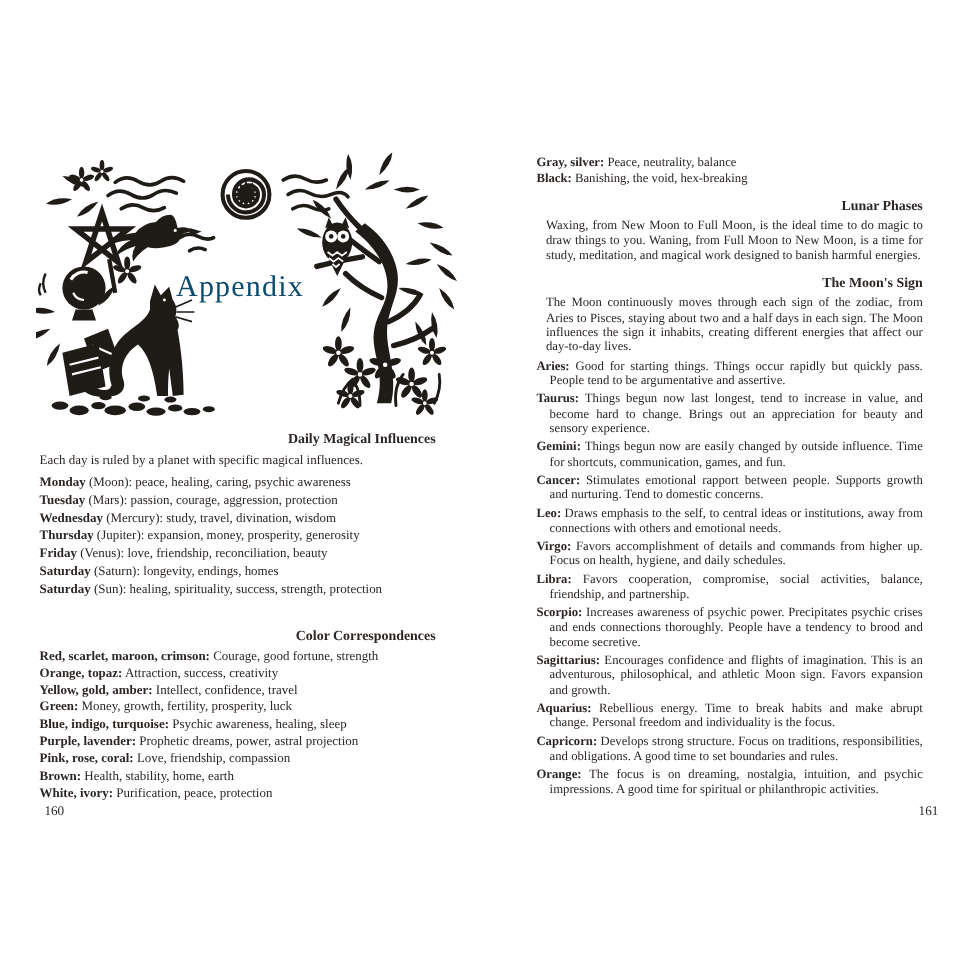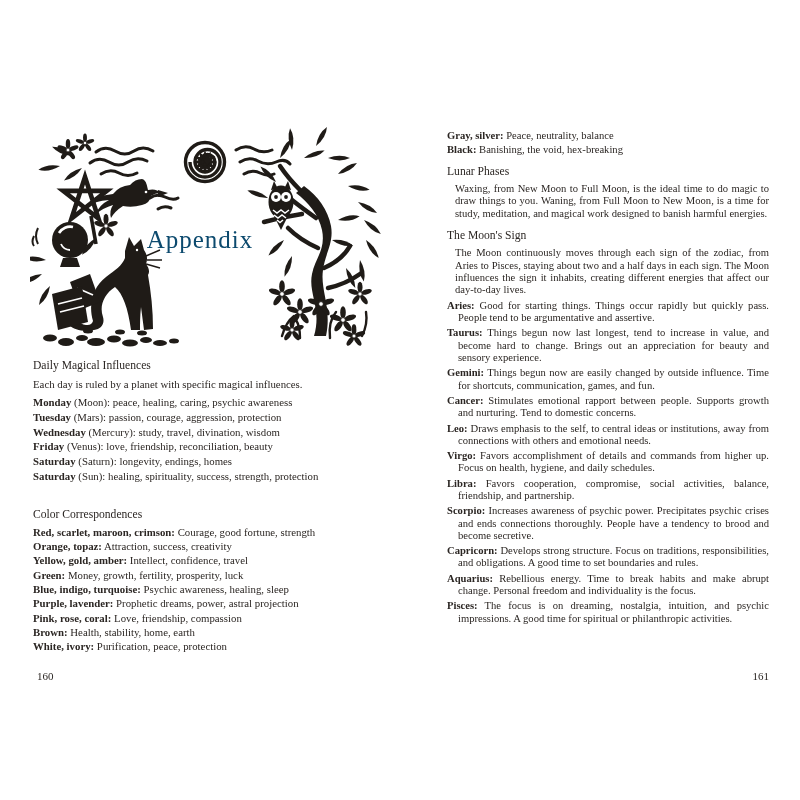--- a/index.html
+++ b/index.html
@@ -4,29 +4,29 @@
 <style>
   html,body{margin:0;padding:0;background:#ffffff;}
   .spread{position:relative;width:800px;height:800px;background:#ffffff;overflow:hidden;
           font-family:"Liberation Serif", "DejaVu Serif", serif;color:#2b2623;}
   
   .page-left{position:absolute;left:33px;top:98px;width:330px;}
   .illustration{position:relative;width:360px;height:250px;margin-left:-3px;}
   .illustration svg{position:absolute;left:0;top:0;}
   .appendix-title{position:absolute;left:0;top:128px;width:340px;text-align:center;
                   font-size:25px;letter-spacing:1px;color:#0c4a6e;}
-  .sec-head{text-align:left;font-weight:normal;font-size:11.6px;margin:11px 0 5px 0;}
+  .sec-head{text-align:right;font-weight:bold;font-size:11.6px;margin:11px 0 5px 0;}
   .sec-head.colors{margin-top:24px;margin-bottom:4px;}
   .intro-line{font-size:10.8px;line-height:14px;margin-bottom:4px;}
   .day-list .line{font-size:10.8px;line-height:14.8px;white-space:nowrap;}
   .color-list .line{font-size:10.8px;line-height:14.3px;white-space:nowrap;}
   .line b{font-weight:bold;}
   .pageno{position:absolute;top:670px;font-size:11px;color:#2b2623;}
   .pageno.left{left:37px;}
-  .pageno.right{left:447px;width:322px;text-align:right;}
+  .pageno.right{left:460px;width:322px;text-align:right;}
   
   .page-right{position:absolute;left:447px;top:129px;width:322px;font-size:10.6px;}
   .cont-list .line{font-size:10.6px;line-height:13.5px;}
   .page-right .sec-head{font-size:11.6px;margin:9px 0 5px 0;}
   .para{text-align:justify;line-height:12.4px;margin:0 0 2px 8px;}
   .zodiac-list{margin-top:3px;}
   .zodiac-list .entry{text-align:justify;line-height:12.3px;margin-bottom:3px;
                       padding-left:11px;text-indent:-11px;}
   
   .ink{fill:#1f1b17;}
@@ -232,20 +232,21 @@
     <div class="intro-line">Each day is ruled by a planet with specific magical influences.</div>
 
     <div class="day-list">
 
         <div class="line"><b>Monday</b><span> (Moon):</span><span> peace, healing, caring, psychic awareness</span></div>
 
         <div class="line"><b>Tuesday</b><span> (Mars):</span><span> passion, courage, aggression, protection</span></div>
 
         <div class="line"><b>Wednesday</b><span> (Mercury):</span><span> study, travel, divination, wisdom</span></div>
 
+        <div class="line"><b>Thursday</b><span> (Jupiter):</span><span> expansion, money, prosperity, generosity</span></div>
 
         <div class="line"><b>Friday</b><span> (Venus):</span><span> love, friendship, reconciliation, beauty</span></div>
 
         <div class="line"><b>Saturday</b><span> (Saturn):</span><span> longevity, endings, homes</span></div>
 
         <div class="line"><b>Saturday</b><span> (Sun):</span><span> healing, spirituality, success, strength, protection</span></div>
       </div>
 
     <div class="sec-head colors">Color Correspondences</div>
 
@@ -297,24 +298,25 @@
         <div class="entry"><b>Cancer:</b><span> Stimulates emotional rapport between people. Supports growth and nurturing. Tend to domestic concerns.</span></div>
 
         <div class="entry"><b>Leo:</b><span> Draws emphasis to the self, to central ideas or institutions, away from connections with others and emotional needs.</span></div>
 
         <div class="entry"><b>Virgo:</b><span> Favors accomplishment of details and commands from higher up. Focus on health, hygiene, and daily schedules.</span></div>
 
         <div class="entry"><b>Libra:</b><span> Favors cooperation, compromise, social activities, balance, friendship, and partnership.</span></div>
 
         <div class="entry"><b>Scorpio:</b><span> Increases awareness of psychic power. Precipitates psychic crises and ends connections thoroughly. People have a tendency to brood and become secretive.</span></div>
 
+        <div class="entry"><b>Sagittarius:</b><span> Encourages confidence and flights of imagination. This is an adventurous, philosophical, and athletic Moon sign. Favors expansion and growth.</span></div>
+
+        <div class="entry"><b>Aquarius:</b><span> Rebellious energy. Time to break habits and make abrupt change. Personal freedom and individuality is the focus.</span></div>
 
         <div class="entry"><b>Capricorn:</b><span> Develops strong structure. Focus on traditions, responsibilities, and obligations. A good time to set boundaries and rules.</span></div>
 
-        <div class="entry"><b>Aquarius:</b><span> Rebellious energy. Time to break habits and make abrupt change. Personal freedom and individuality is the focus.</span></div>
-
-        <div class="entry"><b>Pisces:</b><span> The focus is on dreaming, nostalgia, intuition, and psychic impressions. A good time for spiritual or philanthropic activities.</span></div>
+        <div class="entry"><b>Orange:</b><span> The focus is on dreaming, nostalgia, intuition, and psychic impressions. A good time for spiritual or philanthropic activities.</span></div>
       </div>
   </div>
 
   <div class="pageno left">160</div>
   <div class="pageno right">161</div>
 </div>
 
 </body></html>

